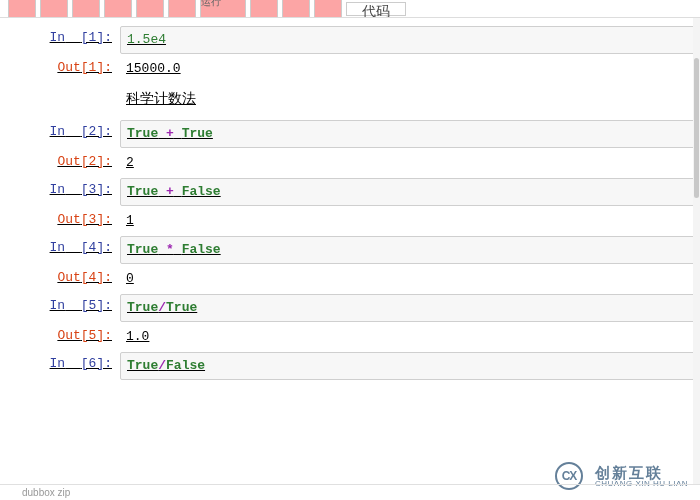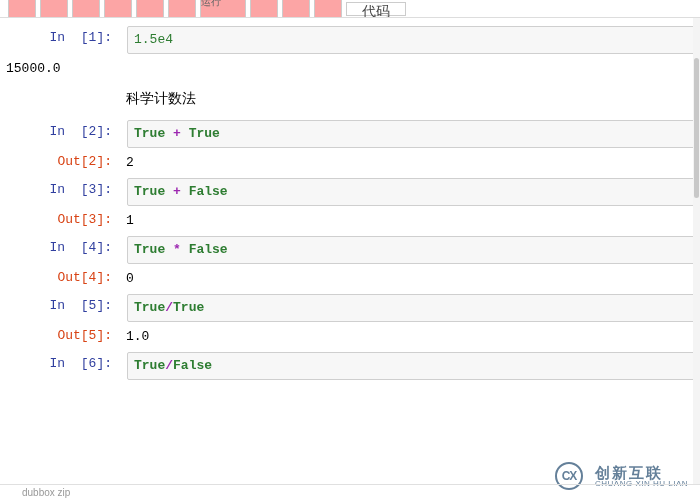--- a/index.html
+++ b/index.html
@@ -37,20 +37,21 @@
   color: #444;
   background: #fff;
 }
 .notebook {
   padding: 6px 0 0 0;
 }
 .cell-row {
   display: flex;
   align-items: flex-start;
   margin: 2px 0;
+  text-decoration: underline;
 }
 .prompt {
   width: 120px;
   text-align: right;
   padding-right: 8px;
   font-family: "Courier New", monospace;
   font-size: 13px;
   line-height: 24px;
   flex-shrink: 0;
 }
@@ -61,21 +62,20 @@
 .code-area {
   flex: 1;
   border: 1px solid #cfcfcf;
   background: #f7f7f7;
   border-radius: 2px;
   padding: 4px 6px;
   font-family: "Courier New", monospace;
   font-size: 13px;
   line-height: 18px;
   min-height: 26px;
-  margin-left: 7px;
 }
 .output-area {
   flex: 1;
   padding: 4px 6px;
   font-family: "Courier New", monospace;
   font-size: 13px;
   line-height: 18px;
   color: #000;
 }
 .tok-num { color: #2e7d32; }
@@ -164,20 +164,23 @@
 
   <div class="cell-row">
     <div class="prompt prompt-in">
       <span class="p-in">In</span>&nbsp;&nbsp;<span class="p-num">[1]:</span>
     </div>
     <div class="code-area">
       <span class="tok-num">1.5e4</span>
     </div>
   </div>
   <div class="cell-row">
+    <div class="prompt prompt-out">
+      <span class="p-out">Out</span><span class="p-num">[1]:</span>
+    </div>
     <div class="output-area">15000.0</div>
   </div>
 
   <div class="cell-row">
     <div class="prompt"></div>
     <div class="md-text">科学计数法</div>
   </div>
 
   <div class="cell-row">
     <div class="prompt prompt-in">

